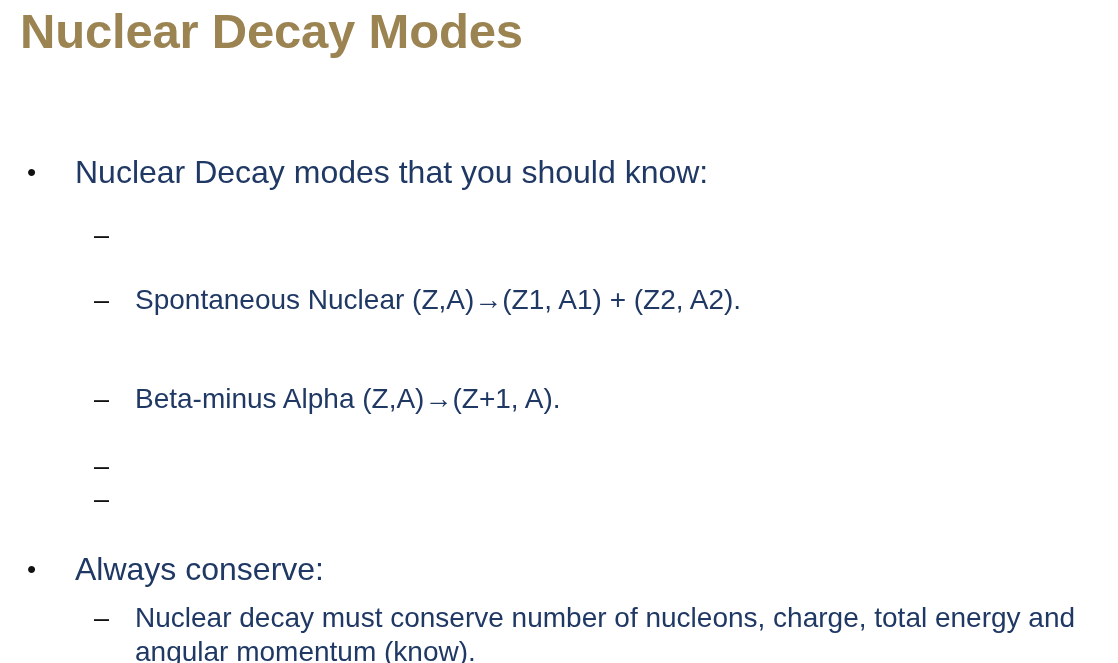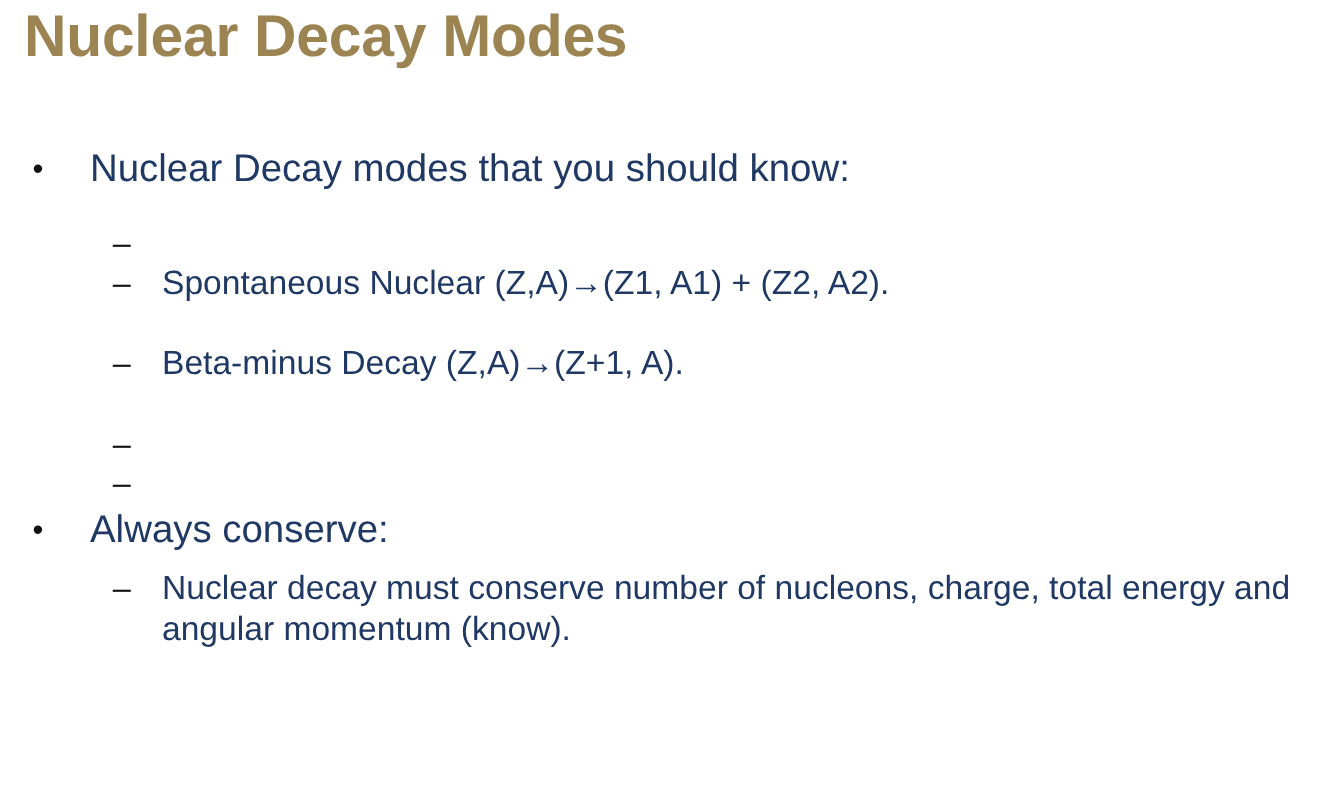--- a/index.html
+++ b/index.html
@@ -83,21 +83,21 @@
   .li .txt {
     display: block;
     white-space: pre-wrap;
   }
 
   
   .spacer-lg { height: 33px; }
   .spacer-md { height: 22px; }
   .spacer-sm { height: 8px; }
 
-  .nowrap { white-space: nowrap; }
+  .nowrap { white-space: nowrap; margin-top: 32px; }
 </style>
 </head>
 <body>
 
 <div id="slide" style="background: rgb(255, 255, 255);">
 
   <div class="slide-title" style="color: rgb(155, 132, 82);">Nuclear Decay Modes</div>
 
   <div class="body-list">
 
@@ -116,21 +116,21 @@
 
     <div class="li lvl2" style="color: rgb(31, 56, 100);">
       <span class="marker">–</span>
       <span class="txt nowrap">Spontaneous Nuclear (Z,A)→(Z1, A1) + (Z2, A2).</span>
     </div>
 
     <div class="spacer-lg"></div>
 
     <div class="li lvl2" style="color: rgb(31, 56, 100);">
       <span class="marker">–</span>
-      <span class="txt nowrap">Beta-minus Decay (Z,A)→(Z+1, A).</span>
+      <span class="txt nowrap">Beta-minus Alpha (Z,A)→(Z+1, A).</span>
     </div>
 
     <div class="spacer-lg"></div>
 
     <div class="li lvl2" style="color: rgb(31, 56, 100);">
       <span class="marker">–</span>
     </div>
 
     <div class="spacer-lg"></div>
 

